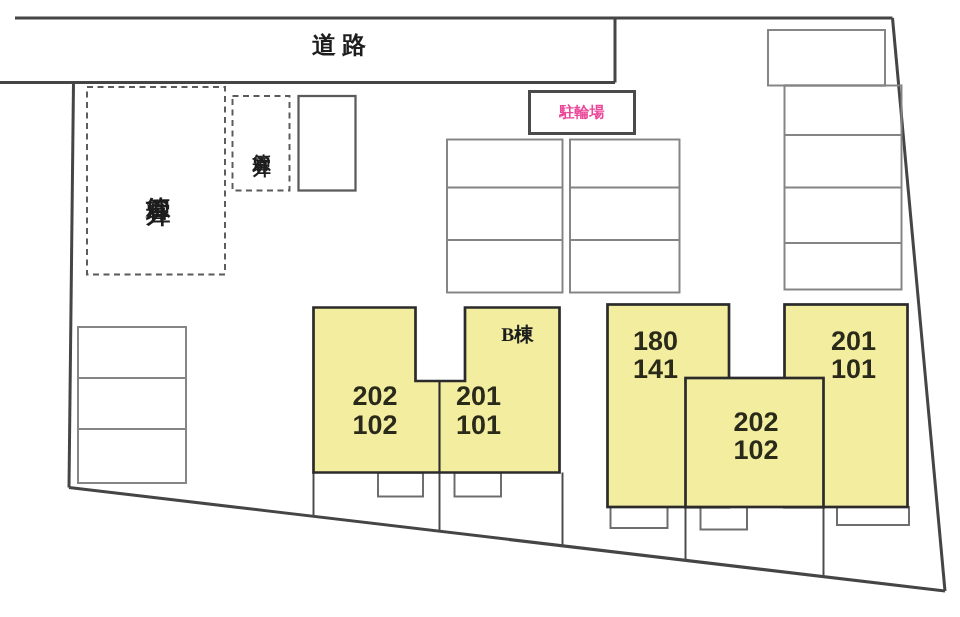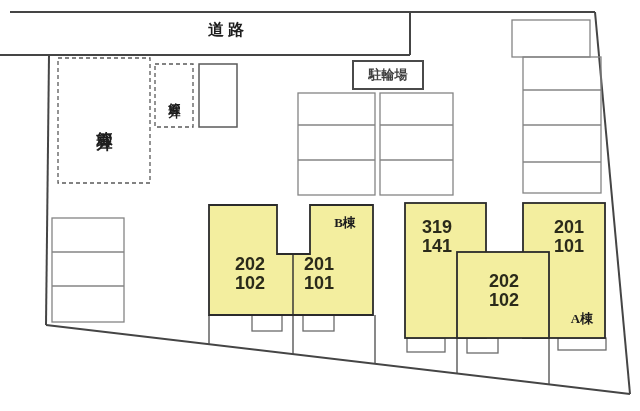--- a/index.html
+++ b/index.html
@@ -30,21 +30,21 @@
     color:#1d1d1d;
     letter-spacing:2px;
   }
   .vtext.big   { font-size:16px; }
   .vtext.small { font-size:12px; }
   .signbox {
     position:absolute;
     border:2px solid #4a4a4a;
     background:#ffffff;
     display:flex; align-items:center; justify-content:center;
-    font-size:13px; font-weight:bold; color:#404040;
+    font-size:10px; font-weight:bold; color:#ec4899;
   }
   .unit {
     position:absolute;
     width:64px;
     text-align:center;
     font-size:18px; font-weight:bold;
     line-height:19px;
     color:#2a2a1a;
     letter-spacing:0px;
   }
@@ -135,26 +135,25 @@
   <div class="unit" style="left:218px; top:255px;">
     <div>202</div>
     <div>102</div>
   </div>
   <div class="unit" style="left:287px; top:255px;">
     <div>201</div>
     <div>101</div>
   </div>
 
   <div class="unit" style="left:405px; top:218px;">
-    <div>319</div>
+    <div>180</div>
     <div>141</div>
   </div>
   <div class="unit" style="left:472px; top:272px;">
     <div>202</div>
     <div>102</div>
   </div>
   <div class="unit" style="left:537px; top:218px;">
     <div>201</div>
     <div>101</div>
   </div>
-  <div class="lbl bname" style="left:552px; top:310px; width:60px;">A棟</div>
 
 </div>
 
 </body></html>

